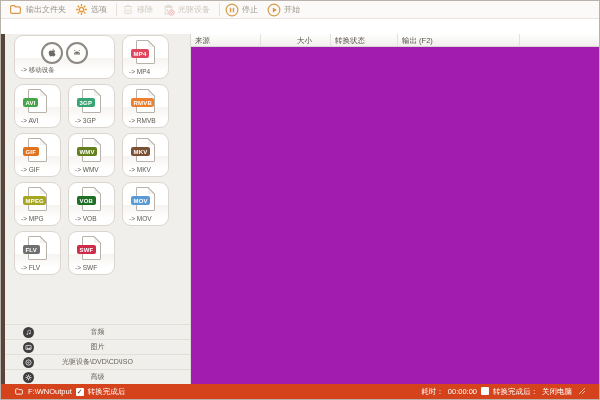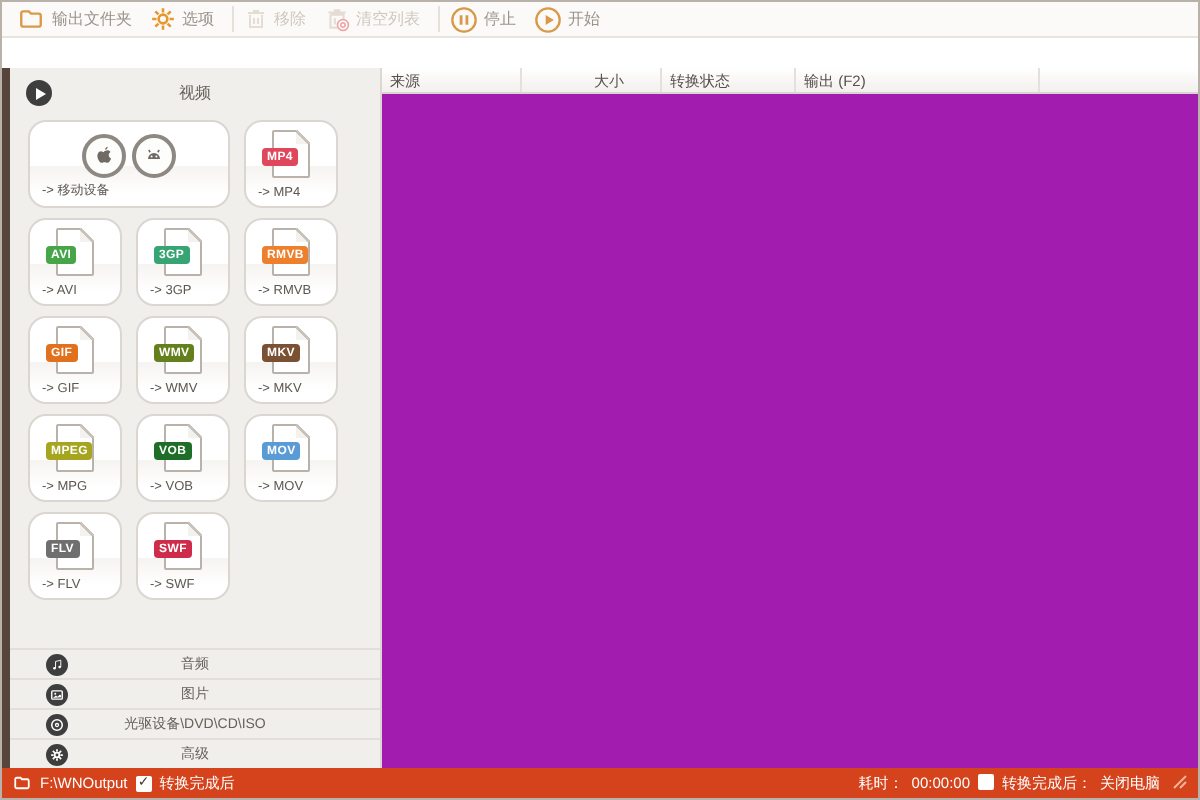--- a/index.html
+++ b/index.html
@@ -55,21 +55,21 @@
   .sec-icon { width:11px; height:11px; border-radius:50%; background:#3e3e3e; margin-left:18px; display:flex; align-items:center; justify-content:center; color:#fff; z-index:1; }
   .section-row .lbl { position:absolute; left:0; right:0; text-align:center; font-size:7px; color:#66615a; }
 
   
   .table-head { height:13px; display:flex; background:linear-gradient(#ffffff,#f2f0ed); border-bottom:1px solid #d9d5d0; font-size:7.5px; color:#55504a; }
   .th { border-right:1px solid #e4e1dc; padding-left:4px; line-height:13px; white-space:nowrap; overflow:hidden; }
   .th.c0 { width:70px; } .th.c1 { width:38px;margin-left:32px; } .th.c2 { width:67px; } .th.c3 { width:122px; }
   .th.fill { flex:1; border-right:none; }
 
   
-  .statusbar { position:absolute; left:0; right:0; bottom:0; height:15px; display:flex; align-items:center; padding:0 5px; color:#fff; font-size:7.5px; gap:4px; }
+  .statusbar { position:absolute; left:0; right:0; bottom:0; height:15px; display:flex; align-items:center; padding:0 13px; color:#fff; font-size:7.5px; gap:4px; }
   .cb { width:8px; height:8px; background:#fff; display:inline-flex; align-items:center; justify-content:center; font-size:7px; line-height:1; color:#4a3524; flex:0 0 auto; border-radius:1px; }
   .sb-right { margin-left:auto; display:flex; gap:4px; }
   .grip { margin-left:2px; display:block; }
 </style>
 </head>
 <body>
 
 <div class="window">
 
 
@@ -100,21 +100,21 @@
       <span>移除</span>
     </div>
     <div class="tb-btn disabled">
       <span class="ic">
           <svg width="13" height="13" viewBox="0 0 24 24">
             <path d="M6 8v12h8M6 8h12v4M4 6h16M10 6V4h4v2M10 11v6" fill="none" stroke="currentColor" stroke-width="2"></path>
             <circle cx="17.5" cy="17.5" r="5" fill="#fff" stroke="#eaa" stroke-width="1.6"></circle>
             <circle cx="17.5" cy="17.5" r="2" fill="none" stroke="#eaa" stroke-width="1.6"></circle>
           </svg>
         </span>
-      <span>清空列表</span>
+      <span>光驱设备</span>
     </div>
     <div class="tb-sep"></div>
     <div class="tb-btn">
       <span class="ic">
           <svg width="14" height="14" viewBox="0 0 24 24">
             <circle cx="12" cy="12" r="10" fill="none" stroke="currentColor" stroke-width="2"></circle>
             <path d="M9.5 8v8M14.5 8v8" fill="none" stroke="currentColor" stroke-width="2.4"></path>
           </svg>
         </span>
       <span>停止</span>
@@ -127,26 +127,20 @@
           </svg>
         </span>
       <span>开始</span>
     </div>
   </div>
 
   <div class="body">
     <div class="strip"></div>
 
     <div class="sidebar">
-      <div class="sb-head">
-        <span class="play-circle">
-            <i></i>
-          </span>
-        <span class="lbl">视频</span>
-      </div>
 
       <div class="tiles">
         <div class="tile tile-wide">
           <div class="dev-icons">
             <span class="dev-circle">
                 <svg width="12" height="12" viewBox="0 0 24 24" fill="currentColor">
                   <path d="M15.6 2.8c.2 1.4-1 3.1-2.4 3.1-.2-1.5 1.1-3 2.4-3.1zM12.1 7.2c1 0 2-.9 3.4-.9 1.1 0 2.3.6 3 1.7-2.6 1.6-2.1 5.4.6 6.4-.6 1.8-2.1 4.4-3.7 4.4-1 0-1.5-.6-2.9-.6-1.3 0-1.9.6-2.9.6-1.8 0-3.7-3.2-4.1-5.8-.4-2.7.9-5.8 3.5-5.8 1.2 0 2.1.9 3.1 1z"></path>
                 </svg>
               </span>
             <span class="dev-circle">

